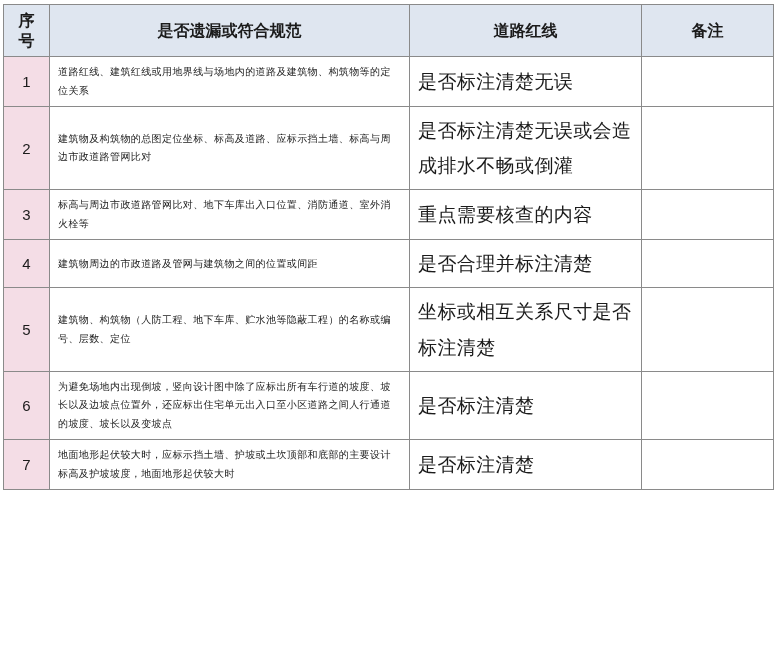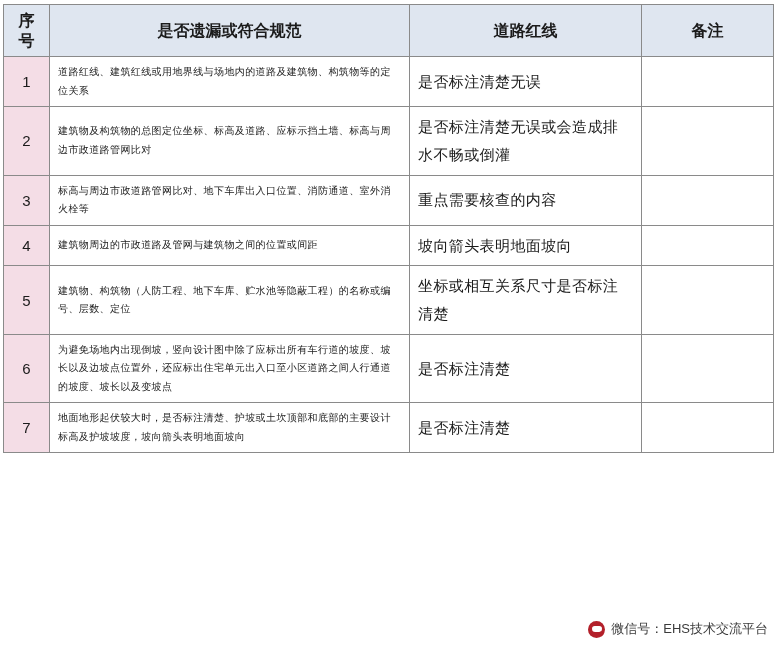--- a/index.html
+++ b/index.html
@@ -55,21 +55,21 @@
   }
   table.checklist td.cell-item {
     background: #ffffff;
     font-size: 10px;
     line-height: 1.85;
     color: #1b1b1b;
     letter-spacing: 0.4px;
   }
   table.checklist td.cell-issue {
     background: #ffffff;
-    font-size: 15px;
+    font-size: 19px;
     line-height: 1.85;
     color: #1b1b1b;
     letter-spacing: 0.4px;
     vertical-align: middle;
   }
   table.checklist td.cell-note {
     background: #ffffff;
   }
 
   
@@ -153,42 +153,38 @@
       </tr>
       <tr>
         <td class="cell-no">3</td>
         <td class="cell-item">标高与周边市政道路管网比对、地下车库出入口位置、消防通道、室外消火栓等</td>
         <td class="cell-issue">重点需要核查的内容</td>
         <td class="cell-note"></td>
       </tr>
       <tr>
         <td class="cell-no">4</td>
         <td class="cell-item">建筑物周边的市政道路及管网与建筑物之间的位置或间距</td>
-        <td class="cell-issue">坡向箭头表明地面坡向</td>
+        <td class="cell-issue">是否合理并标注清楚</td>
         <td class="cell-note"></td>
       </tr>
       <tr>
         <td class="cell-no">5</td>
         <td class="cell-item">建筑物、构筑物（人防工程、地下车库、贮水池等隐蔽工程）的名称或编号、层数、定位</td>
         <td class="cell-issue">坐标或相互关系尺寸是否标注清楚</td>
         <td class="cell-note"></td>
       </tr>
       <tr>
         <td class="cell-no">6</td>
         <td class="cell-item">为避免场地内出现倒坡，竖向设计图中除了应标出所有车行道的坡度、坡长以及边坡点位置外，还应标出住宅单元出入口至小区道路之间人行通道的坡度、坡长以及变坡点</td>
         <td class="cell-issue">是否标注清楚</td>
         <td class="cell-note"></td>
       </tr>
       <tr>
         <td class="cell-no">7</td>
-        <td class="cell-item">地面地形起伏较大时，是否标注清楚、护坡或土坎顶部和底部的主要设计标高及护坡坡度，坡向箭头表明地面坡向</td>
+        <td class="cell-item">地面地形起伏较大时，应标示挡土墙、护坡或土坎顶部和底部的主要设计标高及护坡坡度，地面地形起伏较大时</td>
         <td class="cell-issue">是否标注清楚</td>
         <td class="cell-note"></td>
       </tr>
     </tbody>
   </table>
 
-  <div class="watermark">
-    <span class="wm-logo"></span>
-    <span class="wm-text">微信号：EHS技术交流平台</span>
-  </div>
 
 </div>
 
 </body></html>

